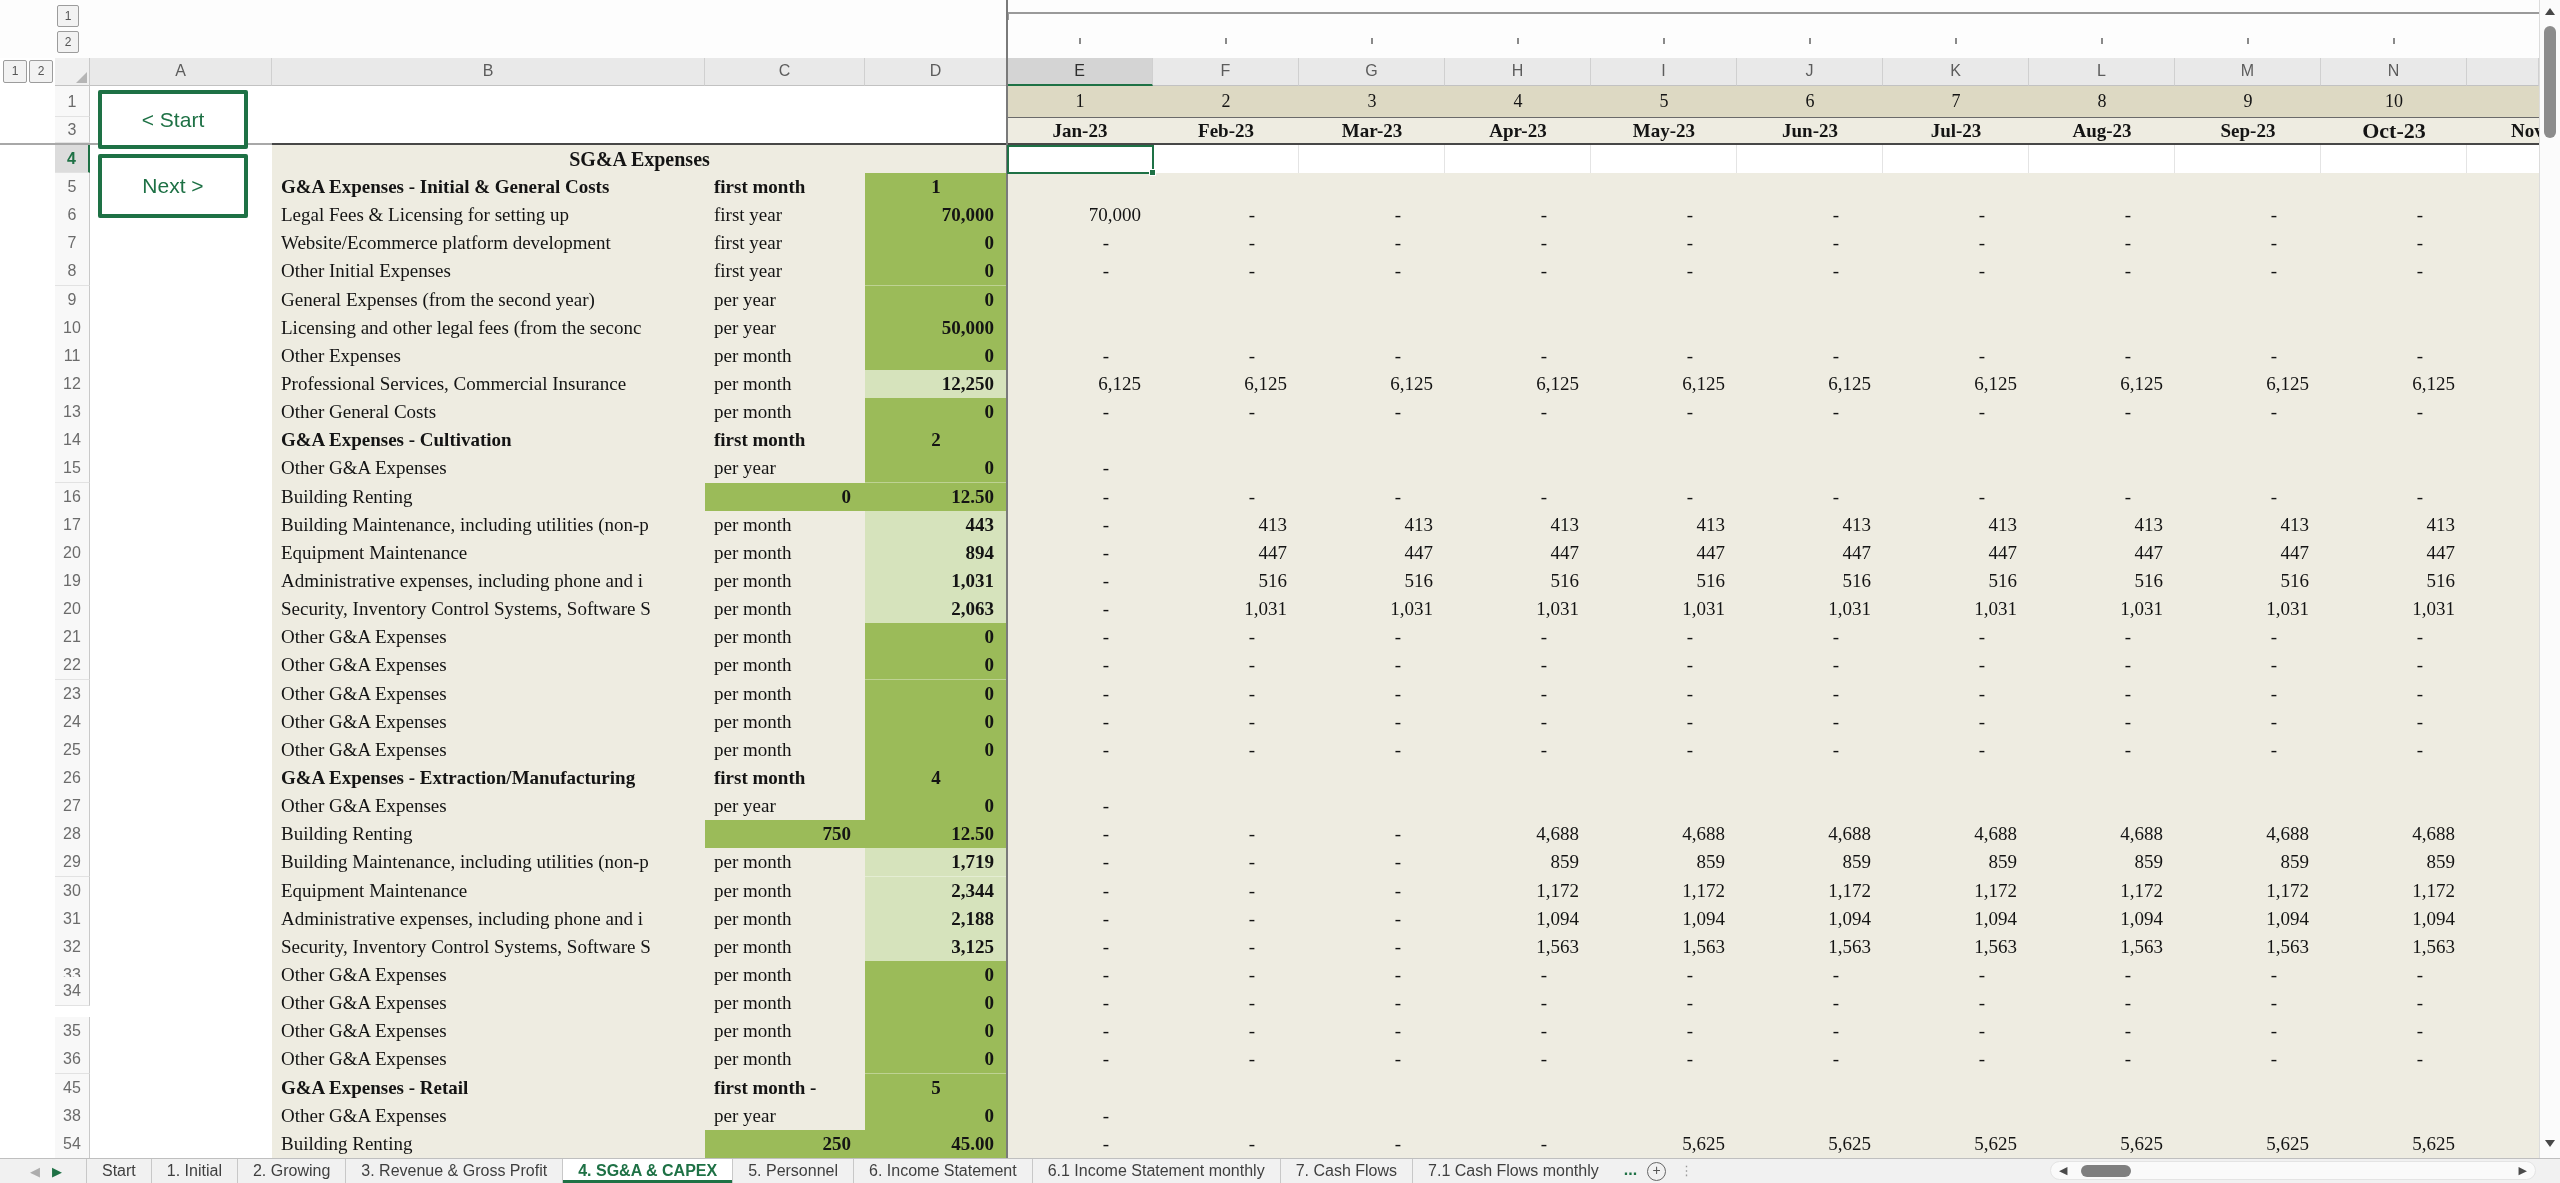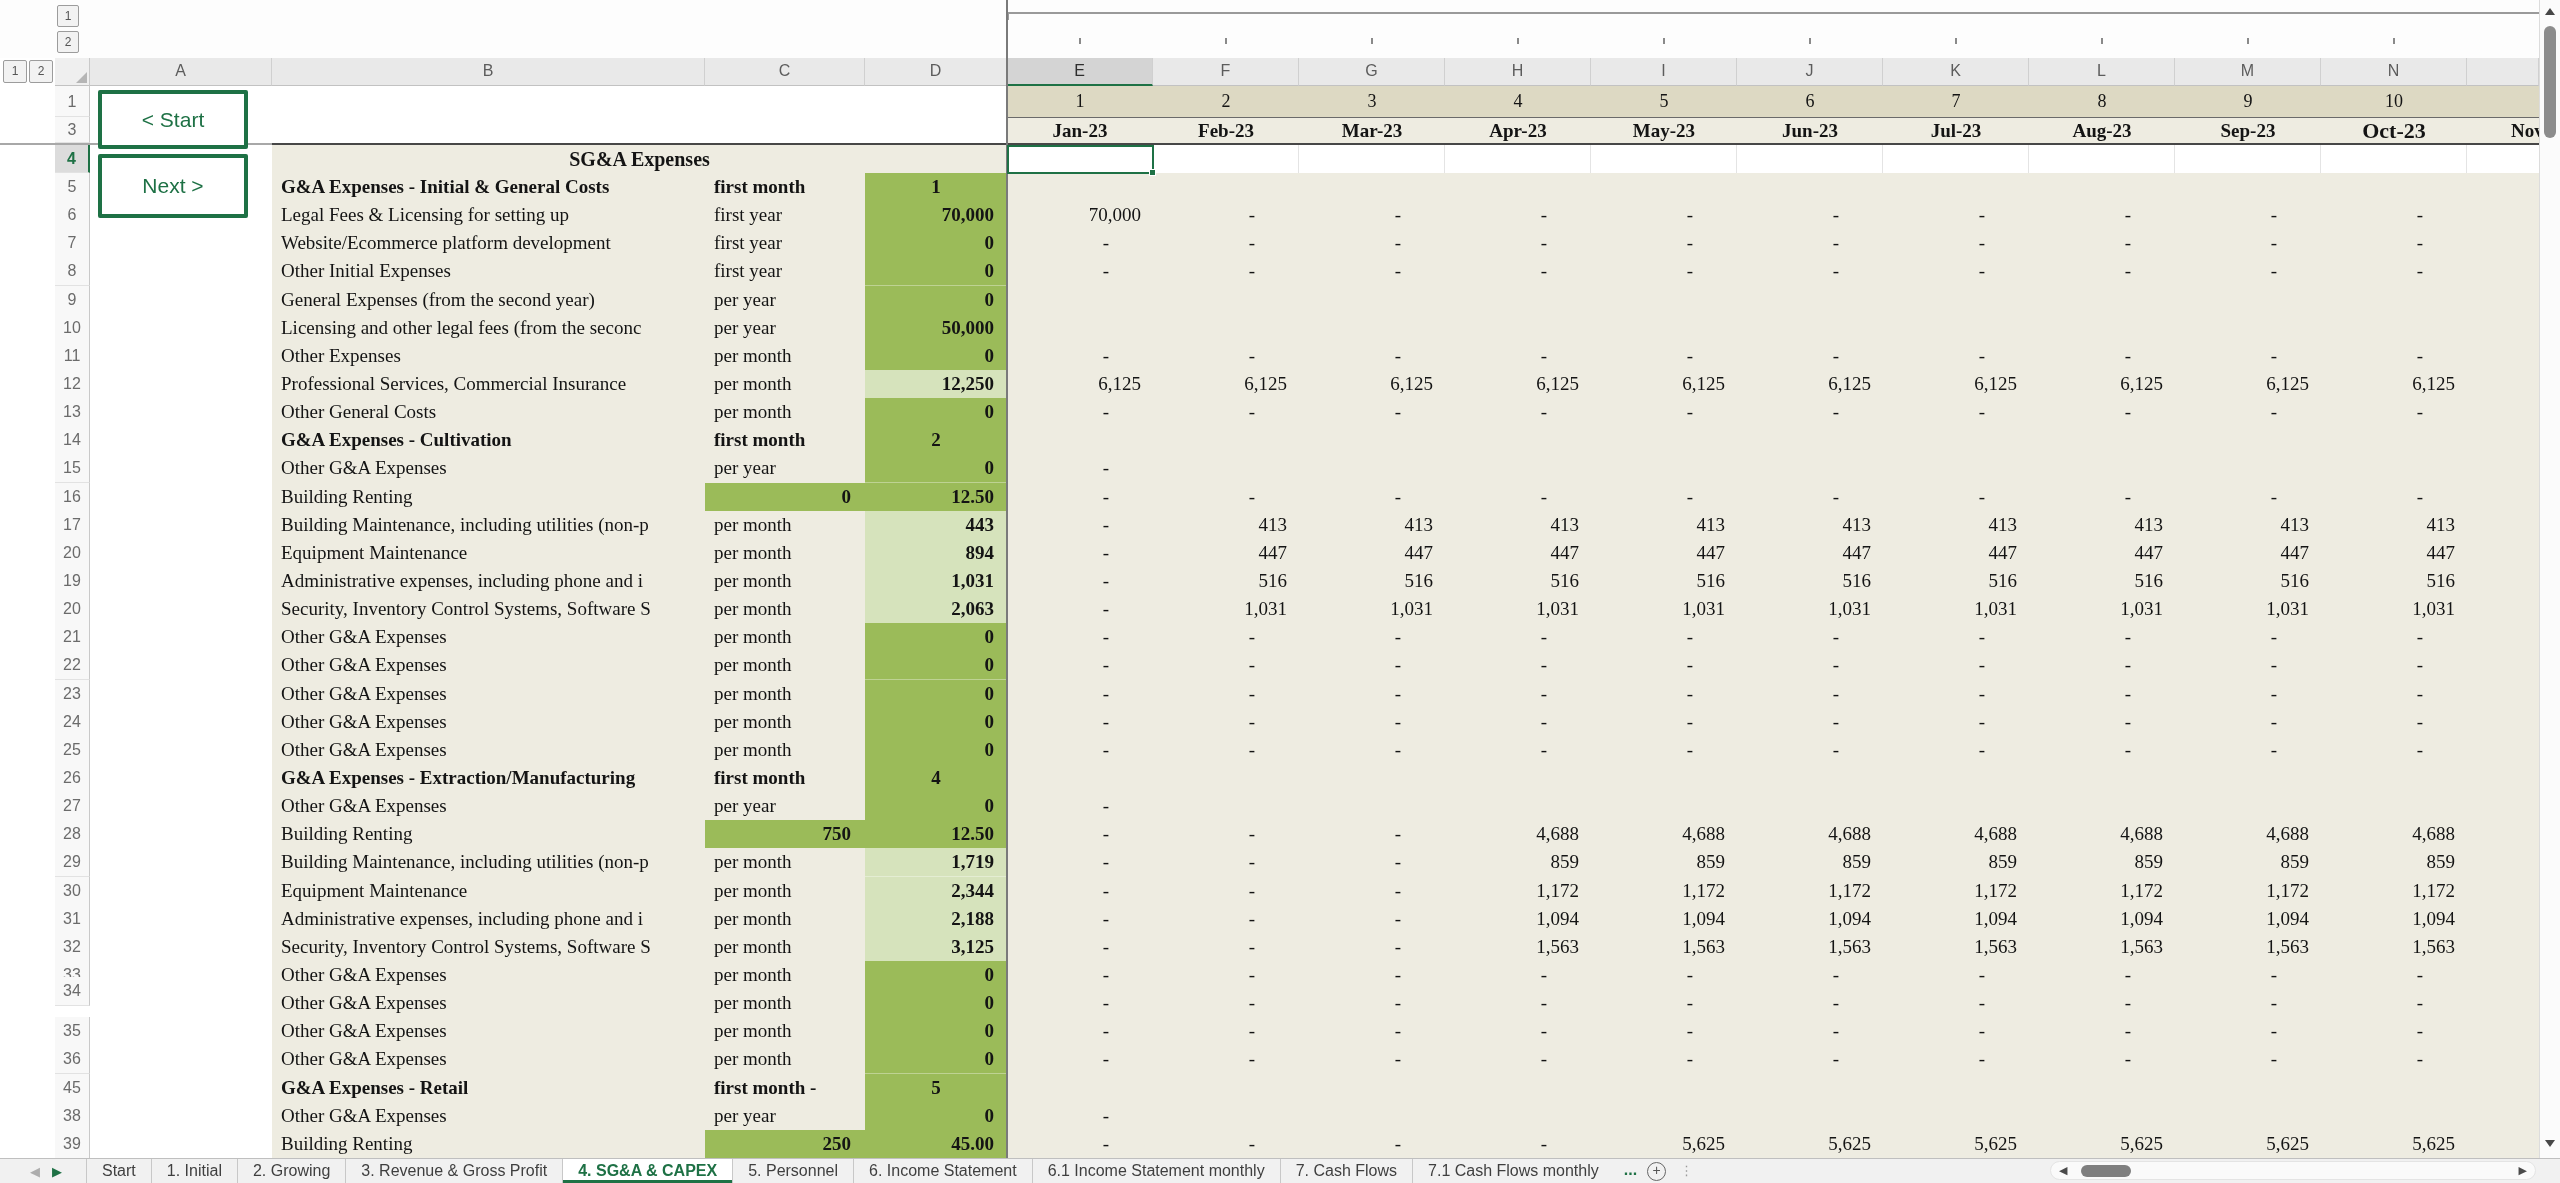--- a/index.html
+++ b/index.html
@@ -627,21 +627,21 @@
       <div class="cell beige right" style="left: 1153px; top: 1102px; width: 146px; height: 29px; line-height: 28px;"></div>
       <div class="cell beige right" style="left: 1299px; top: 1102px; width: 146px; height: 29px; line-height: 28px;"></div>
       <div class="cell beige right" style="left: 1445px; top: 1102px; width: 146px; height: 29px; line-height: 28px;"></div>
       <div class="cell beige right" style="left: 1591px; top: 1102px; width: 146px; height: 29px; line-height: 28px;"></div>
       <div class="cell beige right" style="left: 1737px; top: 1102px; width: 146px; height: 29px; line-height: 28px;"></div>
       <div class="cell beige right" style="left: 1883px; top: 1102px; width: 146px; height: 29px; line-height: 28px;"></div>
       <div class="cell beige right" style="left: 2029px; top: 1102px; width: 146px; height: 29px; line-height: 28px;"></div>
       <div class="cell beige right" style="left: 2175px; top: 1102px; width: 146px; height: 29px; line-height: 28px;"></div>
       <div class="cell beige right" style="left: 2321px; top: 1102px; width: 146px; height: 29px; line-height: 28px;"></div>
       <div class="cell beige" style="left: 2467px; top: 1102px; width: 72px; height: 29px; line-height: 28px;"></div>
-      <div class="rownum" style="left: 55px; top: 1130px; width: 35px; height: 29px; line-height: 28px;">39</div>
+      <div class="rownum" style="left: 55px; top: 1130px; width: 35px; height: 29px; line-height: 28px;">54</div>
       <div class="cell beige padl" style="left: 272px; top: 1130px; width: 433px; height: 29px; line-height: 28px;">Building Renting</div>
       <div class="cell green b" style="left: 705px; top: 1130px; width: 160px; height: 29px; line-height: 28px; text-align: right; padding-right: 14px;">250</div>
       <div class="cell green b dright" style="left: 865px; top: 1130px; width: 142px; height: 29px; line-height: 28px;">45.00</div>
       <div class="cell beige dash" style="left: 1007px; top: 1130px; width: 146px; height: 29px; line-height: 28px;">-</div>
       <div class="cell beige dash" style="left: 1153px; top: 1130px; width: 146px; height: 29px; line-height: 28px;">-</div>
       <div class="cell beige dash" style="left: 1299px; top: 1130px; width: 146px; height: 29px; line-height: 28px;">-</div>
       <div class="cell beige dash" style="left: 1445px; top: 1130px; width: 146px; height: 29px; line-height: 28px;">-</div>
       <div class="cell beige right" style="left: 1591px; top: 1130px; width: 146px; height: 29px; line-height: 28px;">5,625</div>
       <div class="cell beige right" style="left: 1737px; top: 1130px; width: 146px; height: 29px; line-height: 28px;">5,625</div>
       <div class="cell beige right" style="left: 1883px; top: 1130px; width: 146px; height: 29px; line-height: 28px;">5,625</div>

